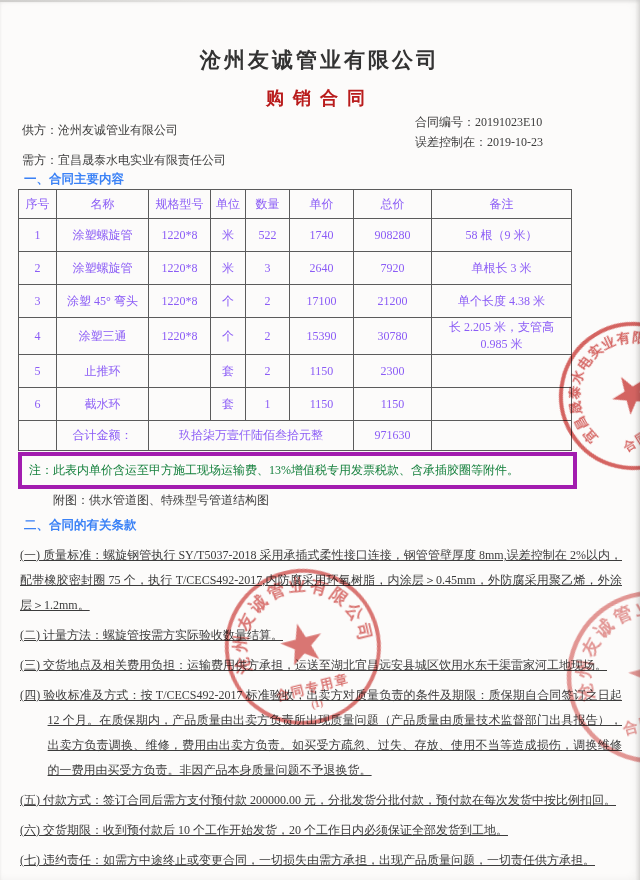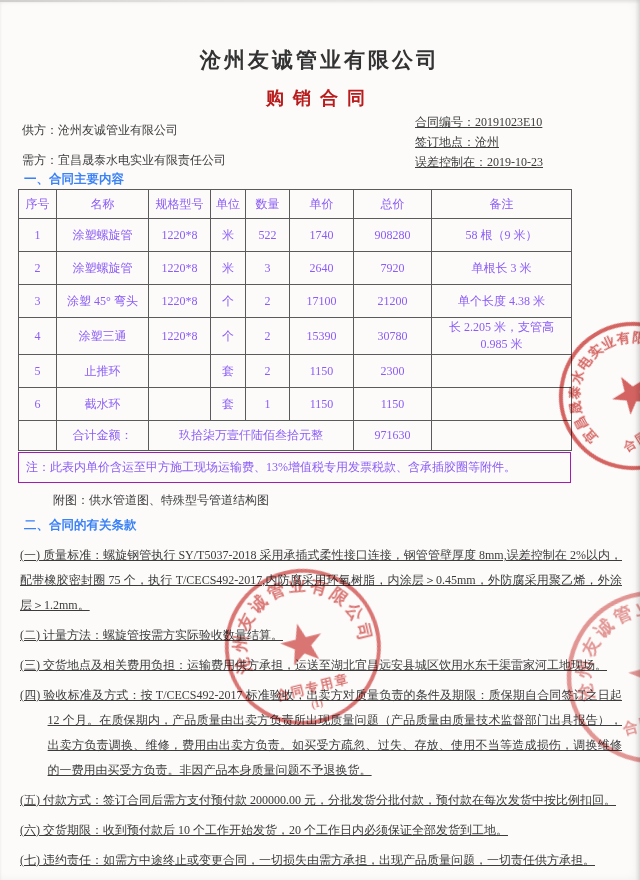--- a/index.html
+++ b/index.html
@@ -17,21 +17,21 @@
     position:absolute;top:46px;left:0;width:100%;text-align:center;
     font-size:21px;font-weight:600;letter-spacing:3px;color:#333;
   }
   .doc-subtitle{
     position:absolute;top:86px;left:0;width:100%;text-align:center;
     font-size:18px;font-weight:600;letter-spacing:9px;color:#b91c1c;
   }
   .line{position:absolute;font-size:12px;white-space:nowrap;}
   .supplier-line{left:22px;top:122px;}
   .buyer-line{left:22px;top:152px;}
-  .meta-block{position:absolute;left:415px;top:112px;font-size:12px;line-height:20px;text-decoration:underline;}
+  .meta-block{position:absolute;left:415px;top:112px;font-size:12px;line-height:20px;}
   .meta-block .row{white-space:nowrap;}
   .sec-heading{position:absolute;left:24px;font-size:12.5px;font-weight:600;color:#3b82f6;}
   .sec-1{top:171px;}
   .sec-2{top:517px;}
   .attachment-line{left:20px;top:492px;padding-left:33px;}
 
   table.items{
     position:absolute;left:18px;top:189px;width:553px;
     border-collapse:collapse;table-layout:fixed;
     font-size:12px;color:#8b5cf6;
@@ -39,21 +39,21 @@
   table.items th,table.items td{
     border:1px solid #5b5b5b;text-align:center;vertical-align:middle;
     padding:1px 3px;overflow:hidden;font-weight:normal;
   }
   table.items thead tr{height:29px;}
   table.items tbody tr{height:33px;}
   table.items tr.total-row{height:30px;}
 
   .note-box{
     position:absolute;left:18px;top:452px;width:537px;
-    border:1px solid #a21caf;padding:6px 7px;font-size:12px;color:#8b5cf6;
+    border:4px solid #a21caf;padding:6px 7px;font-size:12px;color:#15803d;
     background:transparent;
   }
   .terms{
     position:absolute;left:20px;top:543px;width:602px;
     font-size:12px;line-height:25px;color:#3c3c3c;text-align:justify;text-decoration:underline;
   }
   .terms p{margin:0 0 5px 0;}
   .terms p:nth-of-type(4){padding-left:2.3em;text-indent:-2.3em;}
 
   .stamp{
@@ -81,21 +81,20 @@
   <div class="scan-edge-right"></div>
 
   <div class="doc-title">沧州友诚管业有限公司</div>
   <div class="doc-subtitle">购销合同</div>
 
   <div class="line buyer-line"><span>需方：</span><span>宜昌晟泰水电实业有限责任公司</span></div>
   <div class="line supplier-line"><span>供方：</span><span>沧州友诚管业有限公司</span></div>
 
   <div class="meta-block">
     <div class="row"><span>合同编号：</span><span>20191023E10</span></div>
-    <div class="row"><span>签订地点：</span><span>沧州</span></div>
     <div class="row"><span>误差控制在：</span><span>2019-10-23</span></div>
   </div>
 
   <div class="sec-heading sec-1">一、合同主要内容</div>
 
   <table class="items">
     <colgroup>
       <col style="width:38px">
         <col style="width:92px">
         <col style="width:62px">

